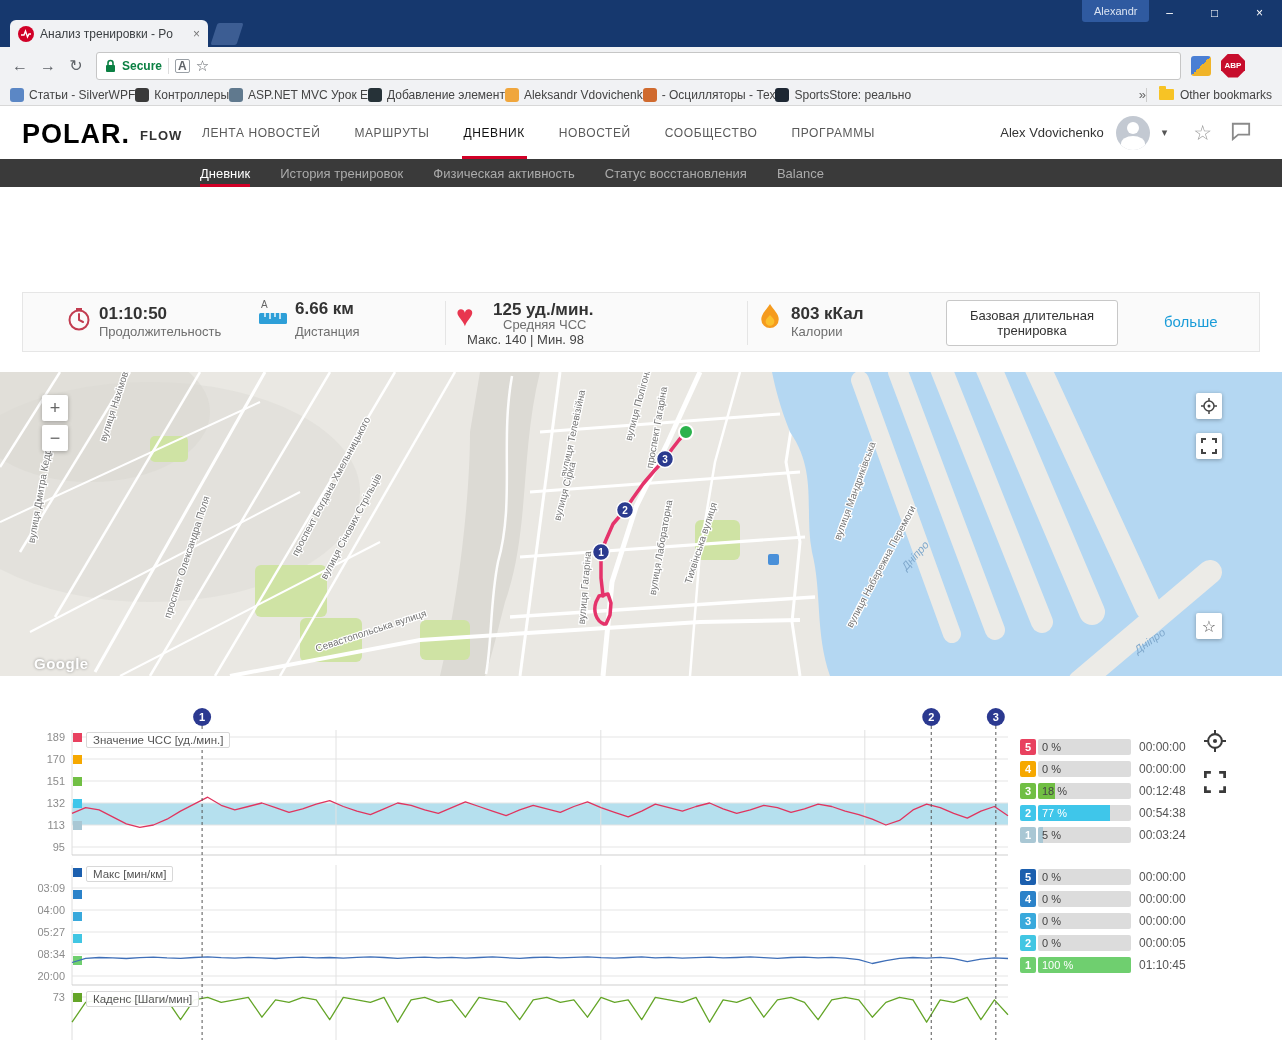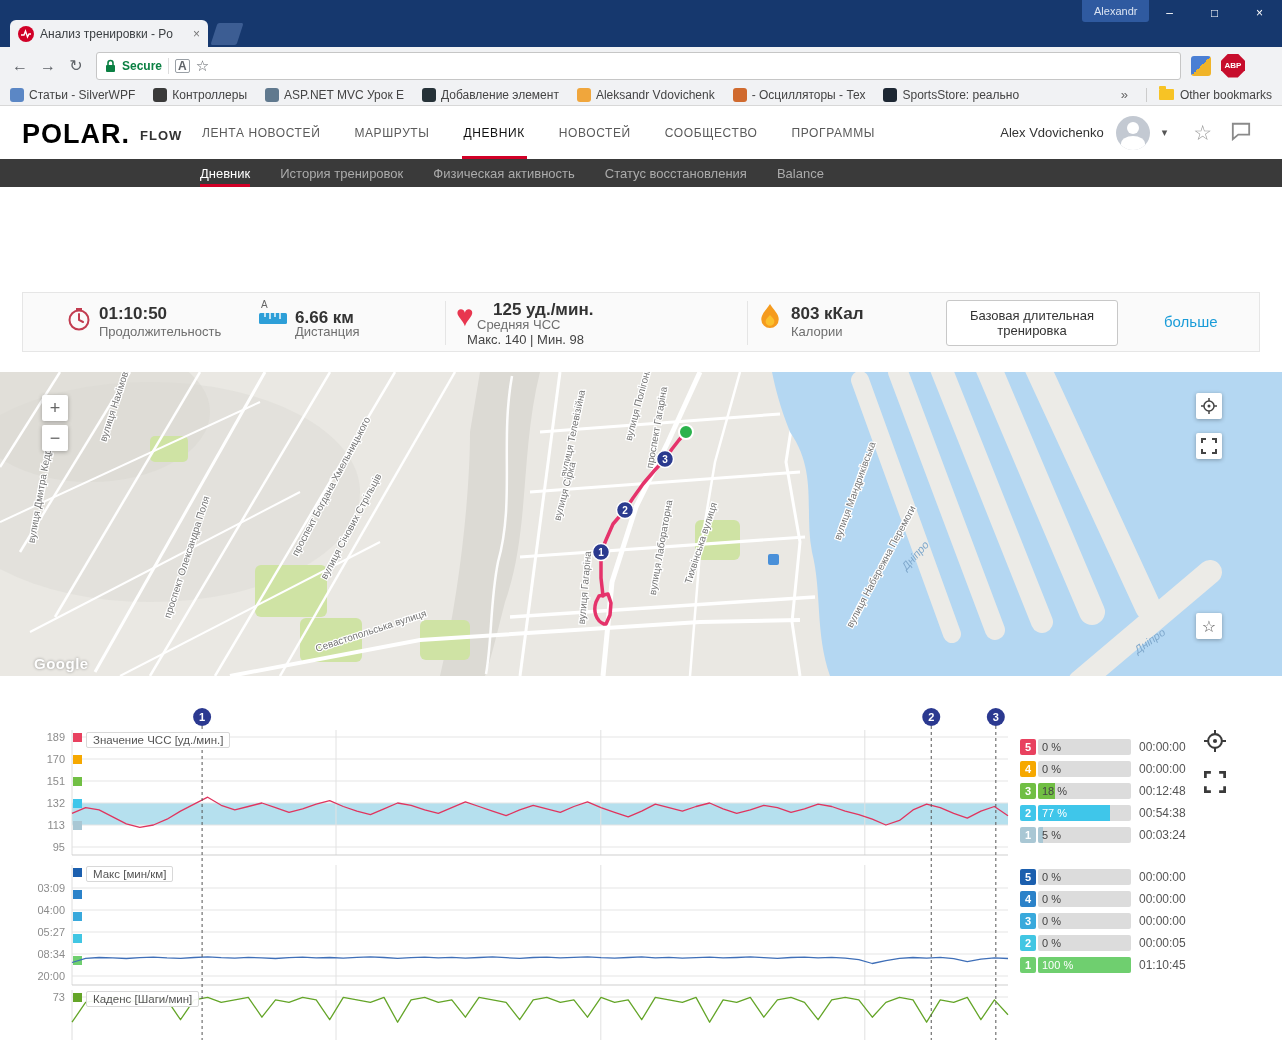--- a/index.html
+++ b/index.html
@@ -20,21 +20,21 @@
   .navbtn{width:28px;height:28px;display:flex;align-items:center;justify-content:center;font-size:16px;color:#5f6368;cursor:pointer}
   #omnibox{position:relative;margin-left:6px;width:1085px;height:28px;background:#fff;border:1px solid #c6c6c6;border-radius:3px;display:flex;align-items:center;padding:0 8px;gap:6px}
   #secure-label{color:#0b8043;font-size:12px;font-weight:bold}
   .scheme{color:#0b8043}
   #url-text{font-size:13px;color:#202124;white-space:nowrap;overflow:hidden;flex:1}
   .omni-divider{width:1px;height:16px;background:#ddd}
   .omni-icon{color:#5f6368;font-size:15px;cursor:pointer}
   #translate-icon{font-size:12px;font-weight:bold;color:#5f6368;border:1px solid #9aa0a6;border-radius:2px;padding:0 2px;line-height:12px;cursor:pointer}
   #ext-icon{width:20px;height:20px;border-radius:3px;background:linear-gradient(135deg,#4a7fd4 50%,#f0b429 50%);margin-left:10px;cursor:pointer}
   #abp-icon{width:24px;height:24px;margin-left:10px;background:#c70d2c;color:#fff;font-size:8px;font-weight:bold;display:flex;align-items:center;justify-content:center;cursor:pointer;clip-path:polygon(30% 0,70% 0,100% 30%,100% 70%,70% 100%,30% 100%,0 70%,0 30%)}
-  #bookmarksbar{position:absolute;left:0;top:84px;width:1282px;height:22px;background:#f1f2f4;border-bottom:1px solid #d8d8d8;display:flex;align-items:center;padding:0 10px;gap:18px}
+  #bookmarksbar{position:absolute;left:0;top:84px;width:1282px;height:22px;background:#f1f2f4;border-bottom:1px solid #d8d8d8;display:flex;align-items:center;padding:0 10px;}
   .bm{display:flex;align-items:center;gap:5px;font-size:12px;color:#444;cursor:pointer;white-space:nowrap}
   .fav{width:14px;height:14px;border-radius:3px;background:#888;flex:none}
   #bm-overflow{margin-left:auto;color:#666;font-size:13px;cursor:pointer}
   #other-bookmarks{display:flex;align-items:center;gap:6px;font-size:12px;color:#444;border-left:1px solid #ccc;padding-left:12px;cursor:pointer}
   .folder{width:15px;height:11px;background:#f7c325;border-radius:1px;position:relative}
   .folder:before{content:"";position:absolute;left:0;top:-3px;width:7px;height:3px;background:#f7c325;border-radius:1px 1px 0 0}
 
   
   #polar-header{position:absolute;left:0;top:106px;width:1282px;height:53px;background:#fff}
   #logo{position:absolute;left:22px;top:13px;font-size:27px;font-weight:900;letter-spacing:1px;color:#000}
@@ -272,27 +272,27 @@
   <div class="abs" style="left:238px;top:6px;font-size:10px;color:#666">A</div>
   <svg style="position:absolute;left:236px;top:18px" width="28" height="14" viewBox="0 0 28 14">
       <rect x="0" y="2" width="28" height="11" rx="1.5" fill="#2d9fd8"></rect>
       <g stroke="#fff" stroke-width="1.4">
         <path d="M6 2 v4"></path>
         <path d="M11 2 v6"></path>
         <path d="M16 2 v4"></path>
         <path d="M21 2 v6"></path>
       </g>
     </svg>
-  <div class="abs stat-value" style="left:272px;top:15px">6.66 км</div>
+  <div class="abs stat-value" style="left:272px;top:6px">6.66 км</div>
   <div class="abs stat-label" style="left:272px;top:31px">Дистанция</div>
 
   <div class="stat-divider" style="left:422px"></div>
   <div class="abs" style="left:433px;top:8px;font-size:30px;color:#e8364f;line-height:30px">♥</div>
   <div class="abs stat-value" style="left:470px;top:7px">125 уд./мин.</div>
-  <div class="abs stat-label" style="left:454px;top:24px">Средняя ЧСС</div>
+  <div class="abs stat-label" style="left:480px;top:24px">Средняя ЧСС</div>
   <div class="abs" style="left:444px;top:39px;font-size:13px;color:#444">Макс. 140 | Мин. 98</div>
 
   <div class="stat-divider" style="left:724px"></div>
   <svg style="position:absolute;left:738px;top:11px" width="18" height="24" viewBox="0 0 16 22">
       <path d="M8 0 C11 5 16 9 16 14 a8 8 0 1 1 -16 0 C0 9 5 5 8 0" fill="#f59b1e"></path>
       <path d="M8 10 c2 2.5 4 3.5 4 6 a4 4 0 1 1 -8 0 c0-2.5 2-3.5 4-6" fill="#fbc02d"></path>
     </svg>
   <div class="abs stat-value" style="left:768px;top:11px">803 кКал</div>
   <div class="abs stat-label" style="left:768px;top:31px">Калории</div>
 

